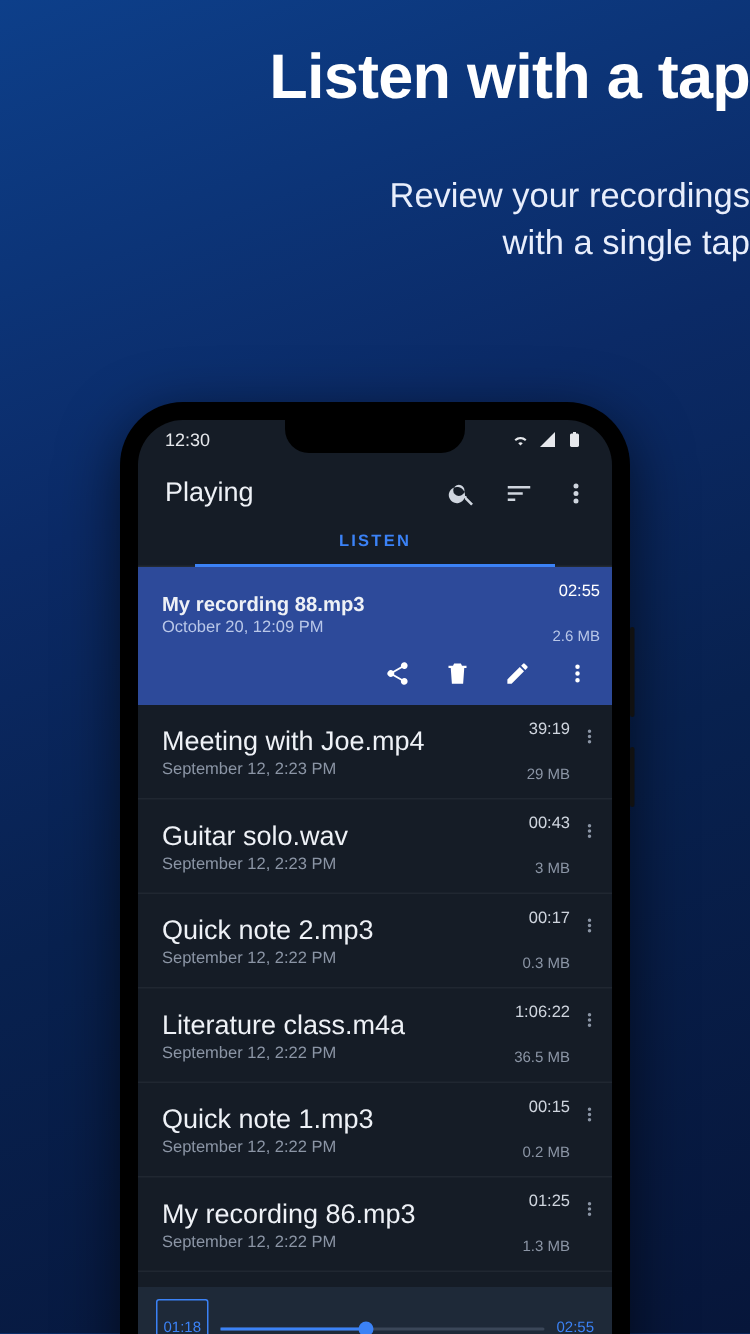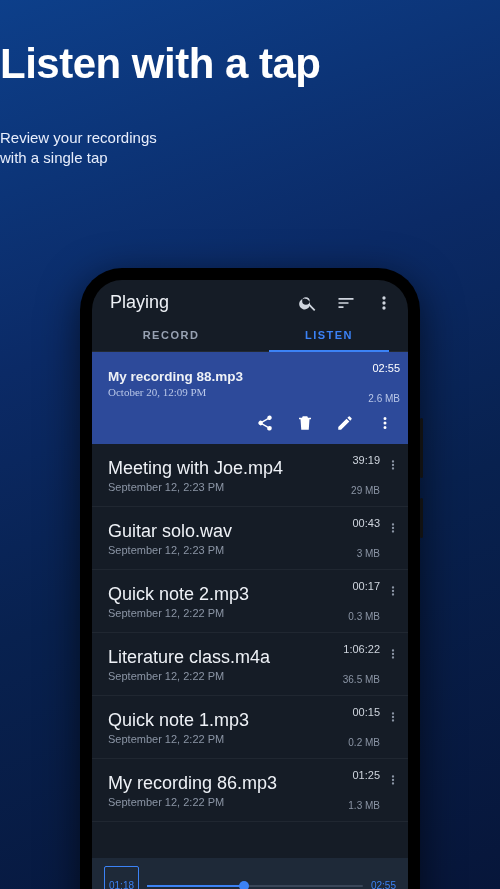--- a/index.html
+++ b/index.html
@@ -2,31 +2,31 @@
 <html><head>
 <meta charset="utf-8">
 <style>
   * { box-sizing: border-box; margin: 0; padding: 0; }
   html, body { width: 500px; height: 889px; overflow: hidden; font-family: -apple-system, "Helvetica Neue", Arial, sans-serif; }
   body {
     background: linear-gradient(160deg, #0d3f8a 0%, #0b2a66 35%, #08214f 60%, #07163a 100%);
     color: #fff;
   }
   .promo {
-    text-align: left;
-    padding-top: 40px;
+    text-align: right;
+    padding-top: 27px;
   }
   .promo h1 {
     font-size: 42px;
     font-weight: 600;
     letter-spacing: -0.5px;
   }
   .promo p {
     margin-top: 40px;
-    font-size: 15px;
+    font-size: 23px;
     font-weight: 300;
     line-height: 1.35;
     color: #e8eefc;
   }
 
   .phone-wrap {
     position: absolute;
     left: 50%;
     transform: translateX(-50%);
     top: 268px;
@@ -110,21 +110,21 @@
   .item .meta { }
   .item .dur { font-size:11px; color:#cfd5de; }
   .item .size { font-size:10px; color:#8b95a5; margin-top:19px; }
   .item .kebab { width:14px; height:14px; fill:#8b95a5; margin-top:4px; }
 
   .item.selected {
     background:#2d4a9a;
     border-bottom:none;
   }
   .item.selected .name { font-weight:600; font-size:13.5px; }
-  .item.selected .sub { color:#b9c7e8;font-family:Liberation Serif, serif; }
+  .item.selected .sub { color:#b9c7e8; }
   .item.selected .dur { color:#fff; font-weight:500; }
   .item.selected .size { color:#b9c7e8; }
   .item.selected .right { gap:0; }
   .sel-actions {
     background:#2d4a9a;
     display:flex; justify-content:flex-end; gap:22px;
     padding: 0 14px 12px 16px;
   }
   .sel-actions .ic { width:18px; height:18px; fill:#fff; }
 
@@ -156,38 +156,52 @@
   <h1>Listen with a tap</h1>
   <p>
     <span>Review your recordings</span><br>
     <span>with a single tap</span>
   </p>
 </div>
 
 <div class="phone-wrap">
   <div class="screen">
 
+    <div class="statusbar">
+      <div class="notch"></div>
+      <span>12:30</span>
+      <span class="status-right">
+        <svg viewBox="0 0 24 24">
+            <path d="M12 20l-3-3c1.7-1.7 4.3-1.7 6 0l-3 3zm-6-6l-2-2c4.4-4.4 11.6-4.4 16 0l-2 2c-3.3-3.3-8.7-3.3-12 0z"></path>
+          </svg>
+        <svg viewBox="0 0 24 24">
+            <path d="M2 22h20V2L2 22z"></path>
+          </svg>
+        <svg viewBox="0 0 24 24">
+            <path d="M16 4h-2V2h-4v2H8c-1 0-2 1-2 2v14c0 1 1 2 2 2h8c1 0 2-1 2-2V6c0-1-1-2-2-2z"></path>
+          </svg>
+      </span>
+    </div>
 
     <div class="appbar">
       <div class="app-title">Playing</div>
       <div class="app-actions">
         <svg class="ic" viewBox="0 0 24 24">
             <path d="M15.5 14h-.8l-.3-.3A6.5 6.5 0 1 0 14 15.5l.3.3v.8l5 5 1.5-1.5-5-5zM9.5 14A4.5 4.5 0 1 1 14 9.5 4.5 4.5 0 0 1 9.5 14z"></path>
           </svg>
         <svg class="ic" viewBox="0 0 24 24">
             <path d="M3 18h6v-2H3v2zM3 6v2h18V6H3zm0 7h12v-2H3v2z"></path>
           </svg>
         <svg class="ic" viewBox="0 0 24 24">
             <path d="M12 8a2 2 0 1 0-2-2 2 2 0 0 0 2 2zm0 2a2 2 0 1 0 2 2 2 2 0 0 0-2-2zm0 6a2 2 0 1 0 2 2 2 2 0 0 0-2-2z"></path>
           </svg>
       </div>
     </div>
 
     <div class="tabs">
-      <div class="tab">RECORD</div>
       <div class="tab active">LISTEN</div>
     </div>
 
     <div class="list">
 
       <div class="item selected">
         <div class="left">
           <div class="name">My recording 88.mp3</div>
           <div class="sub">October 20, 12:09 PM</div>
         </div>

